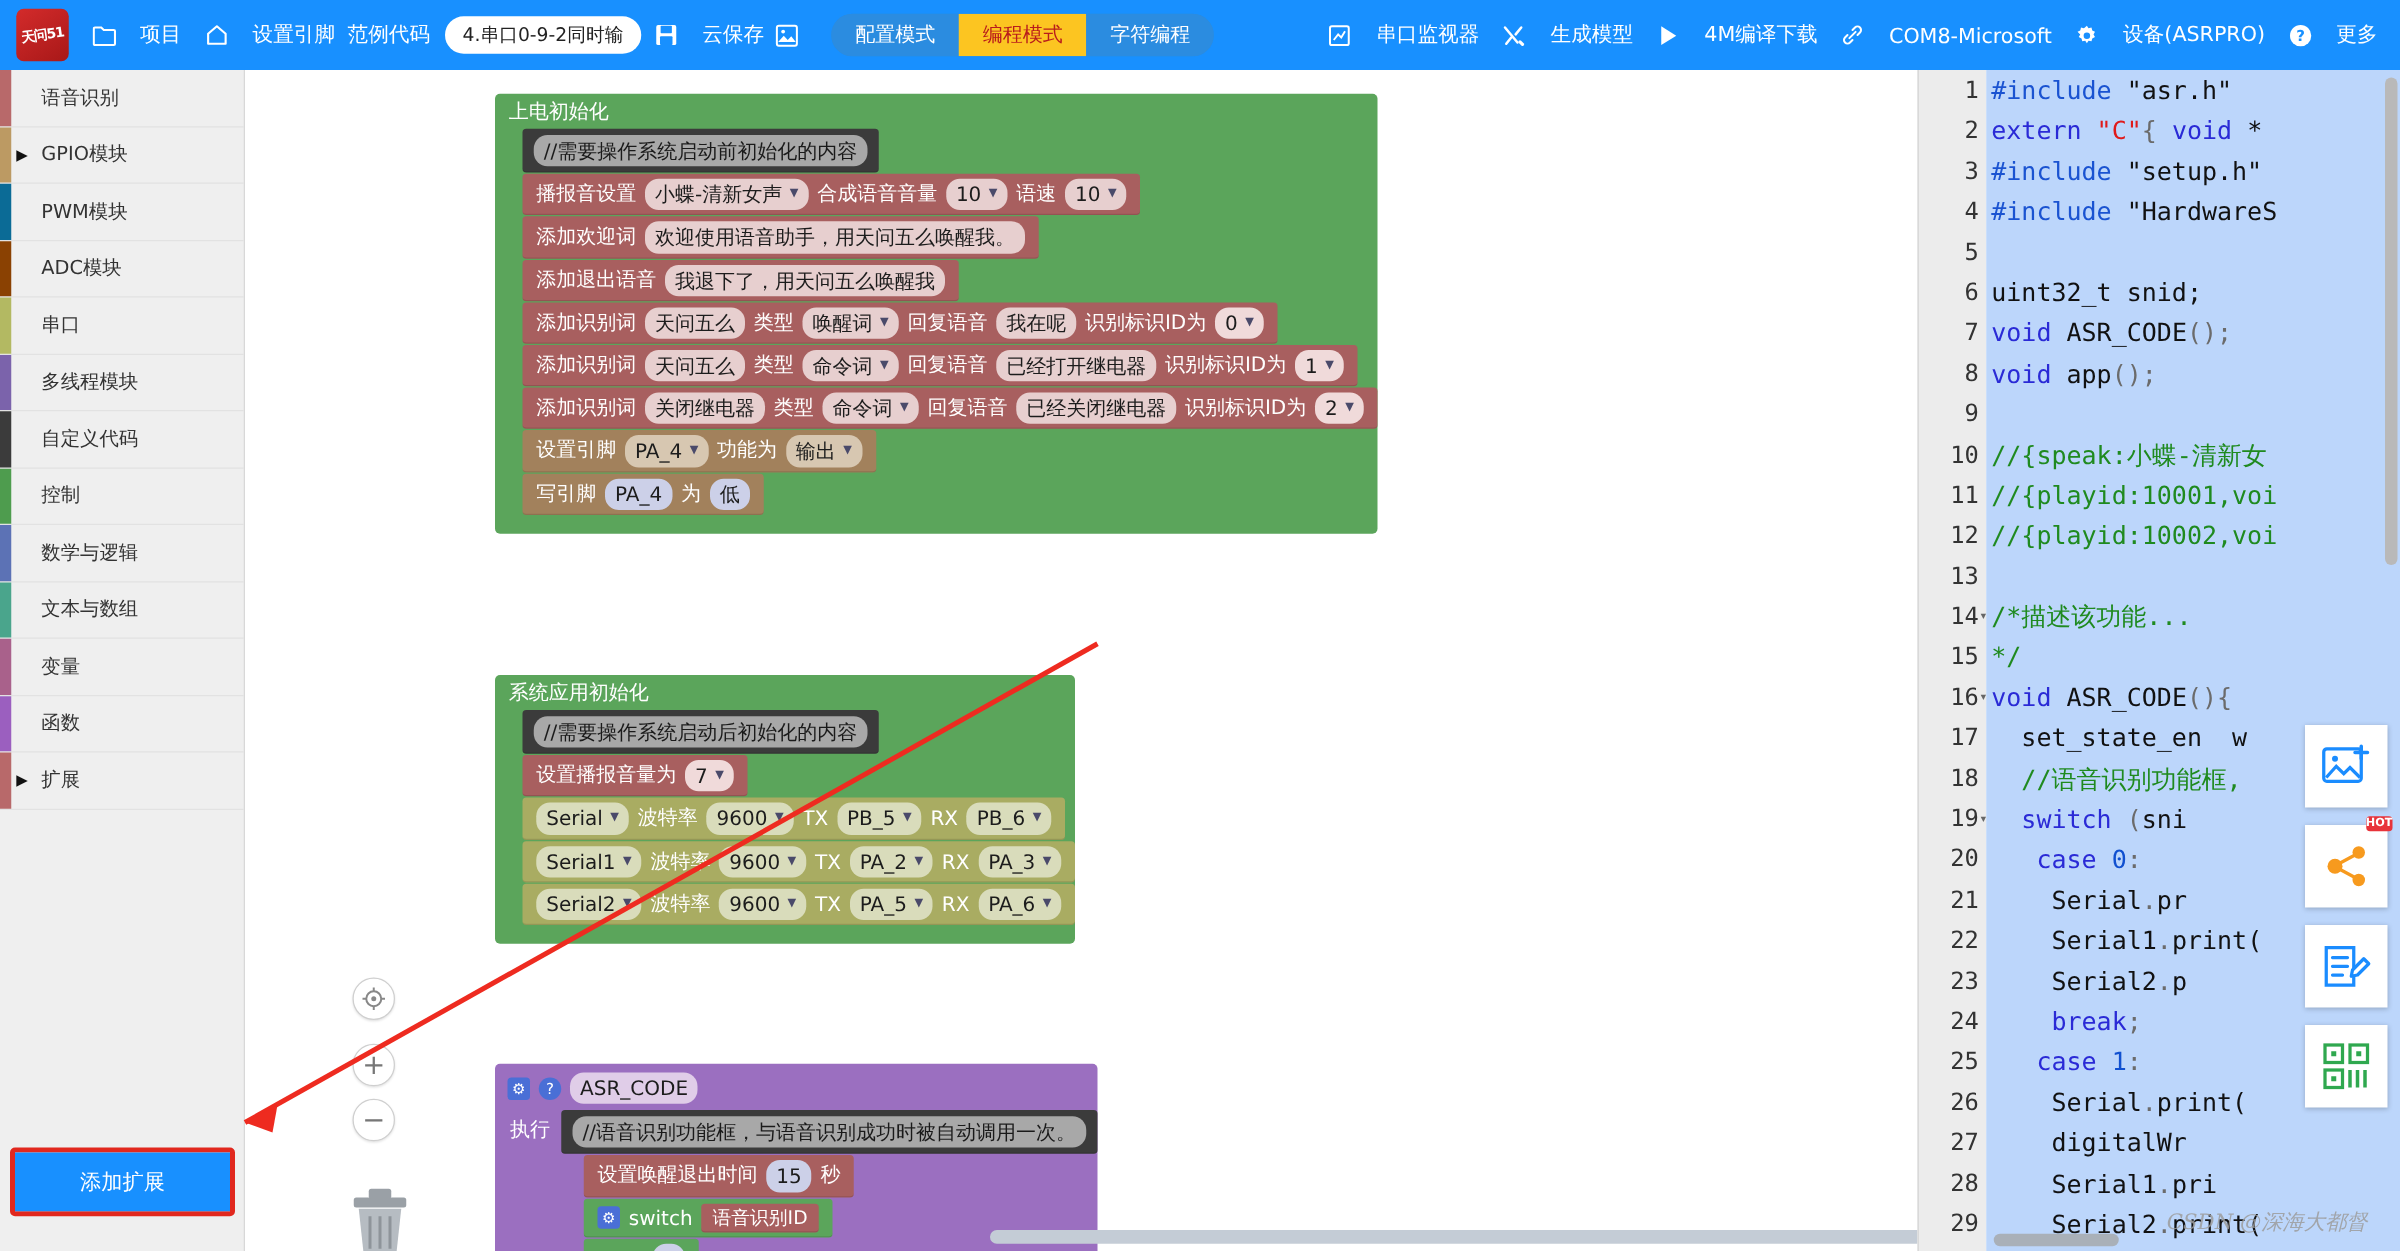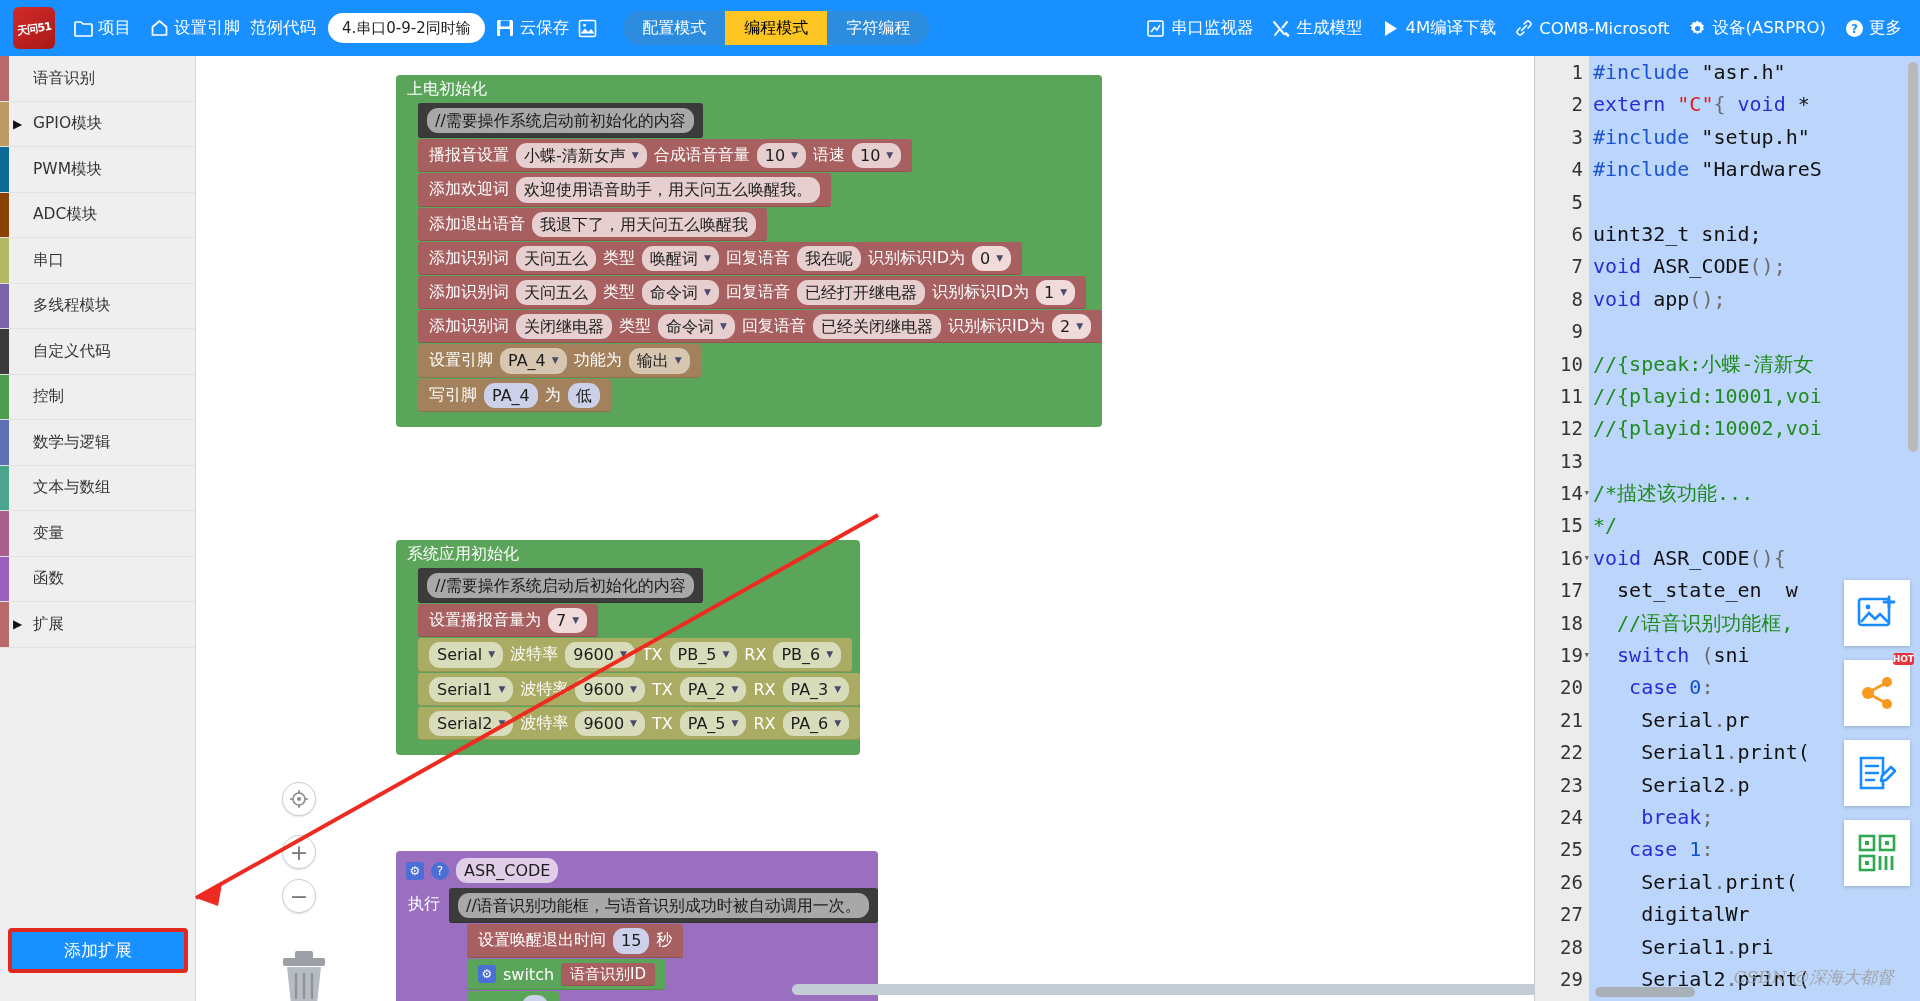--- a/index.html
+++ b/index.html
@@ -19,61 +19,61 @@
   .logo {
     width:42px; height:42px; margin-left:13px; border-radius:6px;
     background:linear-gradient(145deg,#d32b2b,#a81818);
     display:flex; align-items:center; justify-content:center;
     color:#fff; font-size:13px; font-weight:bold; line-height:1;
     overflow:hidden; letter-spacing:-1px;
     position:relative;
   }
   .logo span { transform:rotate(-8deg) scale(.85); white-space:nowrap; }
   .tb-item {
-    display:flex; align-items:center; gap:5px; color:#fff;
+    display:flex; align-items:center; gap:19px; color:#fff;
     font-size:16.5px; margin-left:18px; white-space:nowrap; cursor:pointer;
   }
   .tb-item .ic { display:inline-flex; width:20px; height:20px; align-items:center; justify-content:center;}
   .tb-item svg { display:block; }
   .proj-pill {
     background:#fff; color:#222; border-radius:16px; height:30px;
     display:flex; align-items:center; padding:0 14px; font-size:15px;
     margin-left:12px; max-width:172px; overflow:hidden; white-space:nowrap;
     cursor:pointer;
   }
   .mode-group {
     display:flex; margin-left:26px; border-radius:17px; overflow:hidden; height:34px;
     background:#2b8ce0; cursor:pointer;
   }
   .mode-btn {
     display:flex; align-items:center; padding:0 19px; font-size:16px;
     color:#fff; background:#2b8ce0;
   }
-  .mode-btn.active { background:#fcc521; color:#000000; }
+  .mode-btn.active { background:#fcc521; color:#b91c1c; }
   .spacer-flex { flex:1 1 auto; }
 
   
   #sidebar {
     position:absolute; left:0; top:56px; width:196px; height:945px;
     background:#efefef; border-right:1px solid #d8d8d8;
   }
   .side-item {
     height:45.5px; display:flex; align-items:center;
     border-bottom:1px solid #e2e2e2; padding-left:8px;
     font-size:15.5px; color:#333; cursor:pointer; position:relative;
   }
   .side-item .swatch { position:absolute; left:0; top:0; bottom:0; width:9px; }
   .side-item .caret {
     width:16px; margin-left:5px; font-size:12px; color:#111; line-height:1;
   }
   .side-item .slabel { margin-left:4px; }
   .side-item .caret.hidden { visibility:hidden; }
 
   #add-ext-wrap {
-    position:absolute; left:8px; bottom:28px; width:180px; height:45px;
+    position:absolute; left:8px; bottom:28px; width:180px; height:55px;
     border:4px solid #e1281e; border-radius:4px; background:#fff;
     display:flex; align-items:flex-end; justify-content:center;
   }
   #add-ext {
     width:100%; height:100%; background:#1890ff; color:#fff;
     display:flex; align-items:center; justify-content:center;
     font-size:17px; cursor:pointer;
   }
 
   

